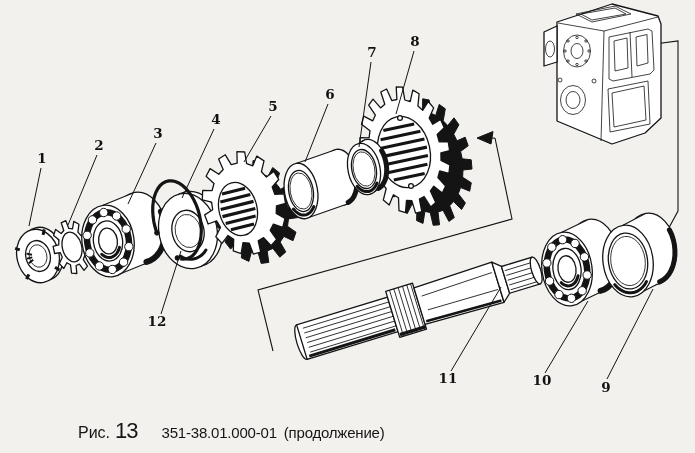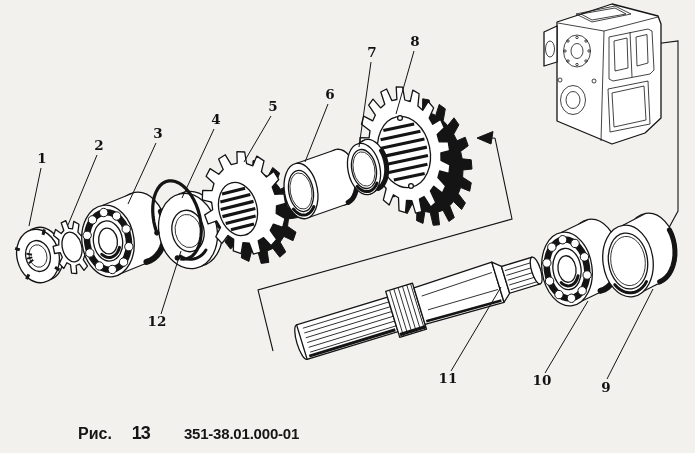--- a/index.html
+++ b/index.html
@@ -10,24 +10,24 @@
     font-family:"Liberation Sans", sans-serif;}
   #fig{position:absolute;left:0;top:0;}
   .w{fill:#ffffff;stroke:#141414;stroke-width:1.3;stroke-linejoin:round;}
   .fillw{fill:#ffffff;stroke:none;}
   .blk{fill:#141414;stroke:#141414;stroke-width:1;stroke-linejoin:round;}
   .ln{stroke:#141414;stroke-width:1.1;fill:none;}
   .thin{stroke:#141414;stroke-width:0.8;fill:none;}
   .leader{stroke:#141414;stroke-width:1;fill:none;}
   .callout{font:700 13.5px "DejaVu Serif", serif;fill:#111;}
   .caption{position:absolute;left:78px;bottom:9px;display:flex;align-items:baseline;
-    color:#151515;font-weight:700;font-size:15px;letter-spacing:-0.2px;white-space:nowrap;}
+    color:#151515;font-weight:400;font-size:15px;letter-spacing:-0.2px;white-space:nowrap;}
   .cap-label{font-size:16px;letter-spacing:0;}
-  .cap-num{font-size:18px;margin-left:20px;letter-spacing:-1px;}
-  .cap-code{margin-left:34px;}
+  .cap-num{font-size:22px;margin-left:5px;letter-spacing:-1px;}
+  .cap-code{margin-left:24px;}
   .cap-title{margin-left:10px;}
   .cap-suffix{margin-left:7px;}
 </style>
 </head>
 <body>
 
 <div id="stage">
 <svg id="fig" width="695" height="410" viewBox="0 0 695 410">
 
   <path class="ln" d="M495,138 L512,219 L258,290 L273,351"></path>
@@ -230,14 +230,15 @@
   <text class="callout" text-anchor="middle" x="606" y="392">9</text>
   <text class="callout" text-anchor="middle" x="542" y="385">10</text>
   <text class="callout" text-anchor="middle" x="448" y="383">11</text>
   <text class="callout" text-anchor="middle" x="157" y="326">12</text>
 </svg>
 
 <div class="caption">
   <span class="cap-label">Рис.</span>
       <span class="cap-num">13</span>
   <span class="cap-code">351-38.01.000-01</span>
+  <span class="cap-suffix">(продолжение)</span>
 </div>
 </div>
 
 </body></html>

